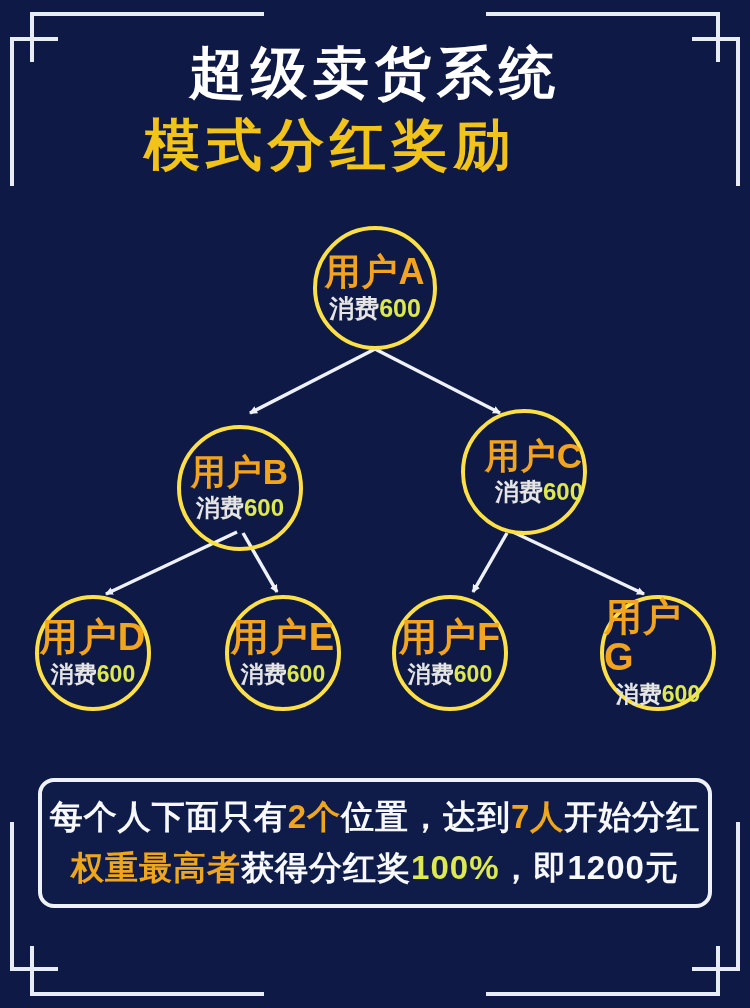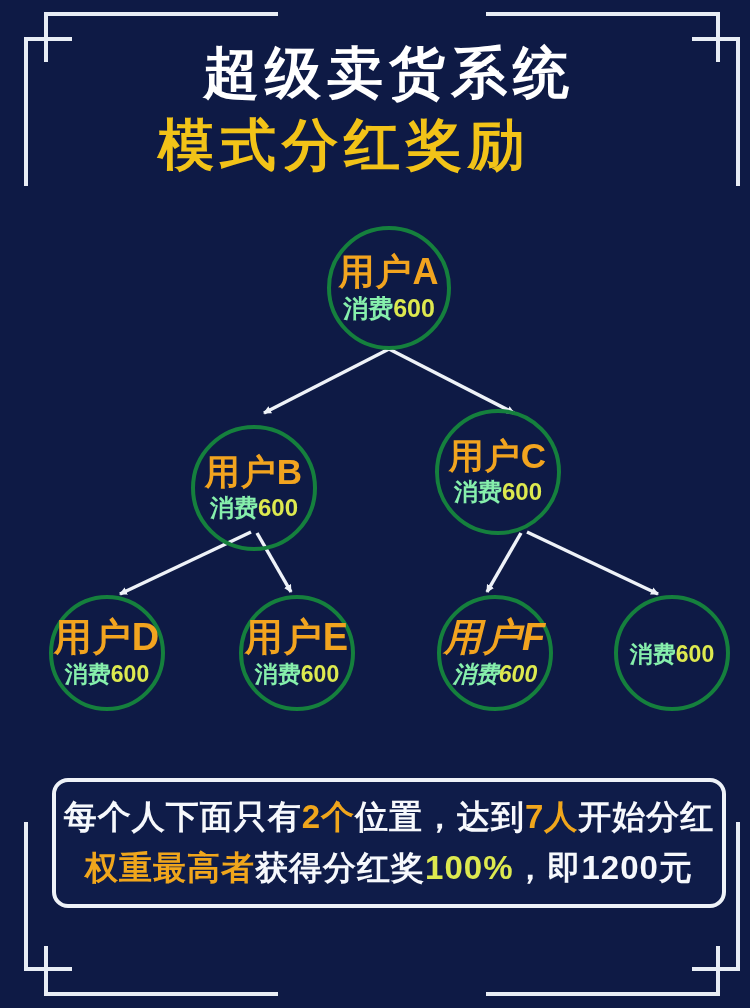--- a/index.html
+++ b/index.html
@@ -2,21 +2,21 @@
 <html><head>
 <meta charset="utf-8">
 <style>
   html,body{margin:0;padding:0;}
   body{
     width:750px;height:1008px;
     background:#0e1a45;
     font-family:"Liberation Sans","DejaVu Sans",sans-serif;
     position:relative;overflow:hidden;
   }
-  .stage{position:absolute;inset:0;margin-left:14px;}
+  .stage{position:absolute;inset:0;}
 
   
   .bracket{position:absolute;}
   .tl-h{left:30px;top:12px;width:230px;height:46px;border-top:4px solid #e8edf5;border-left:4px solid #e8edf5;}
   .tl-v{left:10px;top:37px;width:44px;height:145px;border-top:4px solid #e8edf5;border-left:4px solid #e8edf5;}
   .tr-h{right:30px;top:12px;width:230px;height:46px;border-top:4px solid #e8edf5;border-right:4px solid #e8edf5;}
   .tr-v{right:10px;top:37px;width:44px;height:145px;border-top:4px solid #e8edf5;border-right:4px solid #e8edf5;}
   .bl-h{left:30px;bottom:12px;width:230px;height:46px;border-bottom:4px solid #e8edf5;border-left:4px solid #e8edf5;}
   .bl-v{left:10px;bottom:37px;width:44px;height:145px;border-bottom:4px solid #e8edf5;border-left:4px solid #e8edf5;}
   .br-h{right:30px;bottom:12px;width:230px;height:46px;border-bottom:4px solid #e8edf5;border-right:4px solid #e8edf5;}
@@ -30,37 +30,37 @@
   }
   .subtitle{
     position:absolute;left:0;top:108px;width:660px;
     text-align:center;color:#f2c318;
     font-size:56px;font-weight:900;letter-spacing:6px;
   }
 
   
   .connectors{position:absolute;left:0;top:0;width:750px;height:1008px;}
   .node{
-    position:absolute;border:4px solid #15803d;border-radius:50%;
+    position:absolute;border:4px solid #fde047;border-radius:50%;
     display:flex;flex-direction:column;align-items:center;justify-content:center;
     box-sizing:border-box;background:transparent;
   }
   .node .label{color:#f2a41f;font-weight:900;line-height:1.05;letter-spacing:1px;}
   .node .consume{font-weight:900;line-height:1.1;margin-top:4px;}
-  .consume .c-label{color:#86efac;font-weight:700;}
+  .consume .c-label{color:#e5e5e5;font-weight:700;}
   .consume .c-value{color:#dde94f;}
   .row1{width:124px;height:124px;} .row1 .label{font-size:36px;} .row1 .consume{font-size:25px;}
   .row2{width:126px;height:126px;} .row2 .label{font-size:35px;} .row2 .consume{font-size:24px;}
   .row3{width:116px;height:116px;} .row3 .label{font-size:38px;} .row3 .consume{font-size:23px;}
   .node-a{left:313px;top:226px;}
   .node-b{left:177px;top:425px;}
-  .node-c{left:421px;top:409px;}
+  .node-c{left:461px;top:409px;align-items:flex-end;}
   .node-d{left:35px;top:595px;}
   .node-e{left:225px;top:595px;}
-  .node-f{left:423px;top:595px;font-style:italic;}
+  .node-f{left:392px;top:595px;}
   .node-g{left:600px;top:595px;}
 
   
   .rule-box{
     position:absolute;left:38px;top:778px;width:674px;height:130px;
     border:4px solid #eef2f8;border-radius:16px;box-sizing:border-box;
     display:flex;flex-direction:column;align-items:center;justify-content:center;
     gap:6px;background:#0f1c49;
   }
   .rule-line{font-size:33px;font-weight:900;white-space:nowrap;letter-spacing:1px;}
@@ -117,20 +117,21 @@
   </div>
   <div class="node row3 node-e">
     <div class="label">用户E</div>
     <div class="consume"><span class="c-label">消费</span><span class="c-value">600</span></div>
   </div>
   <div class="node row3 node-f">
     <div class="label">用户F</div>
     <div class="consume"><span class="c-label">消费</span><span class="c-value">600</span></div>
   </div>
   <div class="node row3 node-g">
+    <div class="label">用户G</div>
     <div class="consume"><span class="c-label">消费</span><span class="c-value">600</span></div>
   </div>
 
   <div class="rule-box">
     <div class="rule-line">
       <span class="seg-white">每个人下面只有</span><span class="seg-gold">2个</span><span class="seg-white">位置，达到</span><span class="seg-gold">7人</span><span class="seg-white">开始分红</span>
     </div>
     <div class="rule-line">
       <span class="seg-gold">权重最高者</span><span class="seg-white">获得分红奖</span><span class="seg-green">100%</span><span class="seg-white">，即1200元</span>
     </div>

